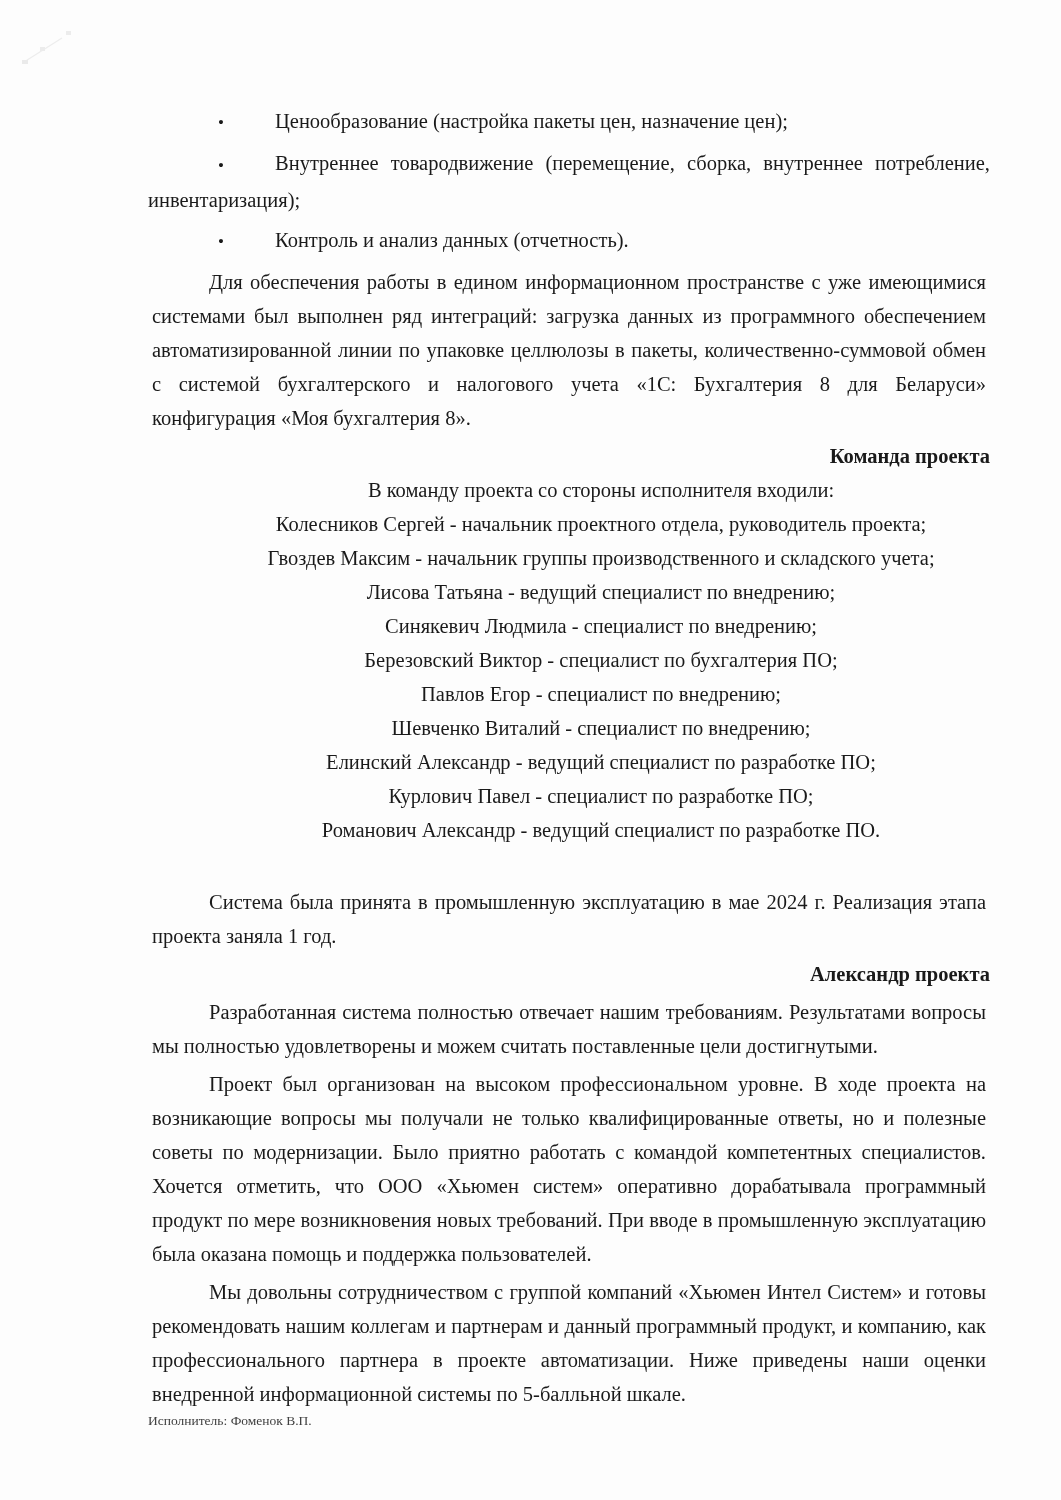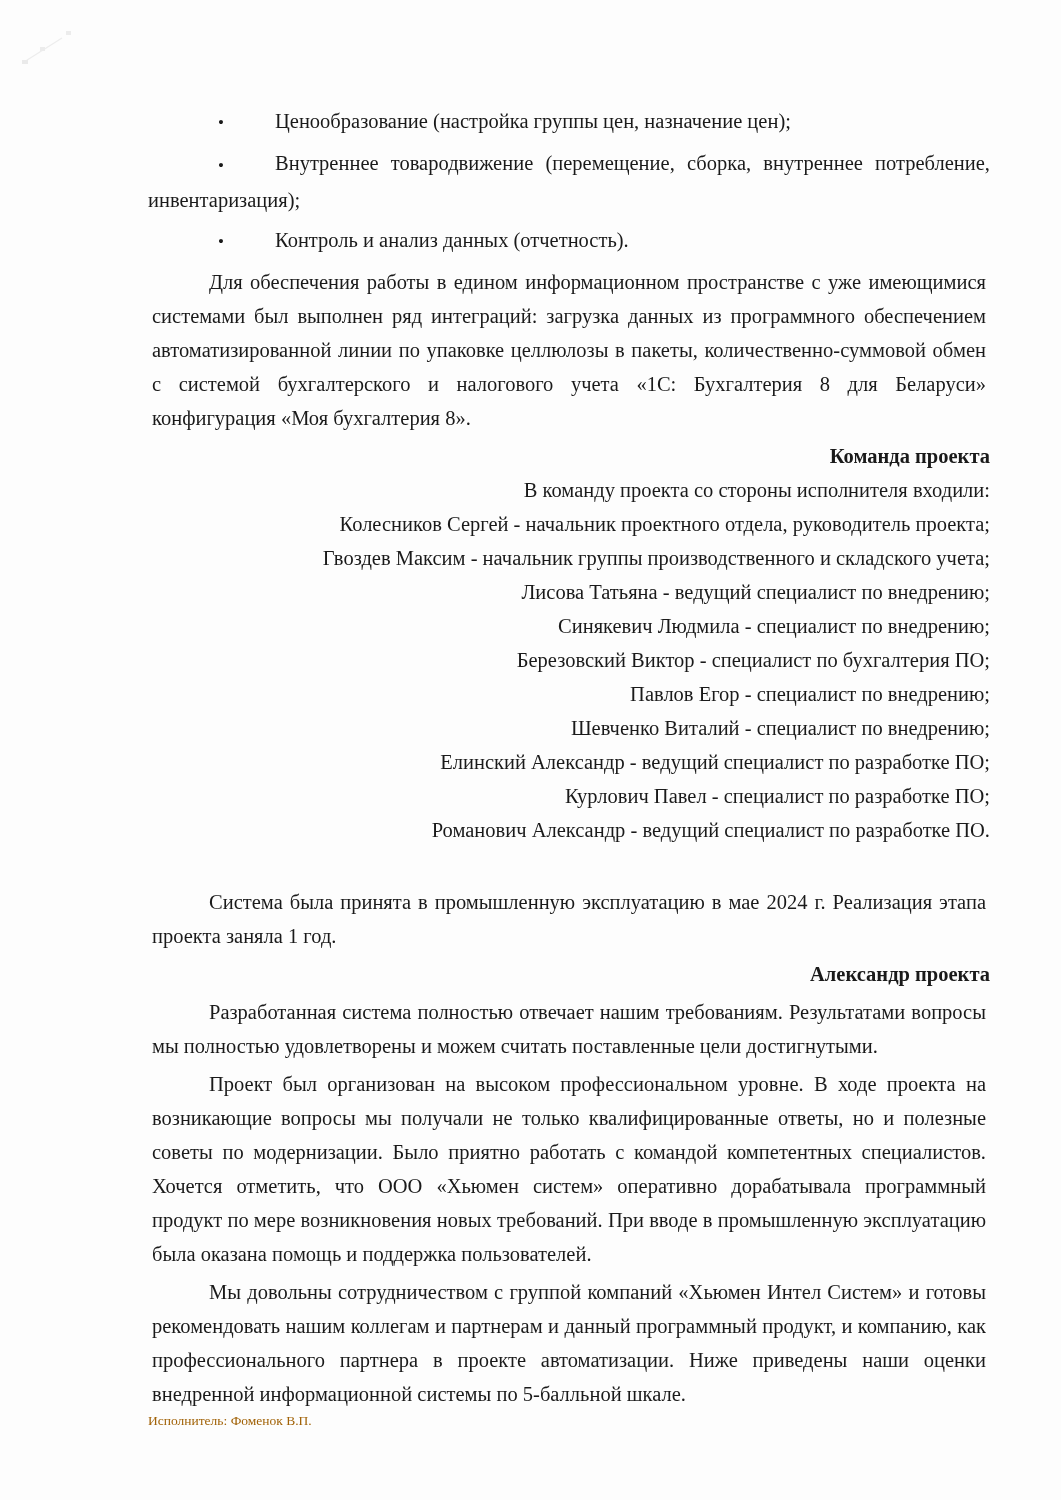--- a/index.html
+++ b/index.html
@@ -80,53 +80,53 @@
     font-weight: bold;
     text-indent: 64px;
     text-align: right;
   }
 
   .team-line {
     margin: 0;
     font-size: 20.5px;
     line-height: 34px;
     text-indent: 64px;
-    text-align: right;
+    text-align: center;
     white-space: nowrap;
   }
 
   .spacer-line {
     height: 34px;
   }
 
   .footer {
     position: absolute;
     left: 148px;
     top: 1411px;
     font-size: 13.5px;
     line-height: 20px;
-    color: #a16207;
+    color: #404040;
     font-family: "Liberation Serif", "DejaVu Serif", serif;
   }
 </style>
 </head>
 <body>
 
 <svg class="scan-smudge" viewBox="0 0 70 44">
   <path d="M2 34 L40 10" stroke="#cfcfcf" stroke-width="1.2" fill="none" opacity="0.7"></path>
   <rect x="0" y="32" width="6" height="4" fill="#d8d8d8"></rect>
   <rect x="18" y="19" width="5" height="4" fill="#dcdcdc"></rect>
   <rect x="44" y="3" width="5" height="4" fill="#dcdcdc"></rect>
 </svg>
 
 <div class="page">
   <div class="content">
 
     <div class="bullet-row">
-      <span class="dot"></span><span>Ценообразование (настройка группы цен, назначение цен);</span>
+      <span class="dot"></span><span>Ценообразование (настройка пакеты цен, назначение цен);</span>
     </div>
 
     <div class="bullet-row">
       <span class="dot"></span><span>Внутреннее товародвижение (перемещение, сборка, внутреннее потребление, инвентаризация);</span>
     </div>
 
     <div class="bullet-row">
       <span class="dot"></span><span>Контроль и анализ данных (отчетность).</span>
     </div>
 

